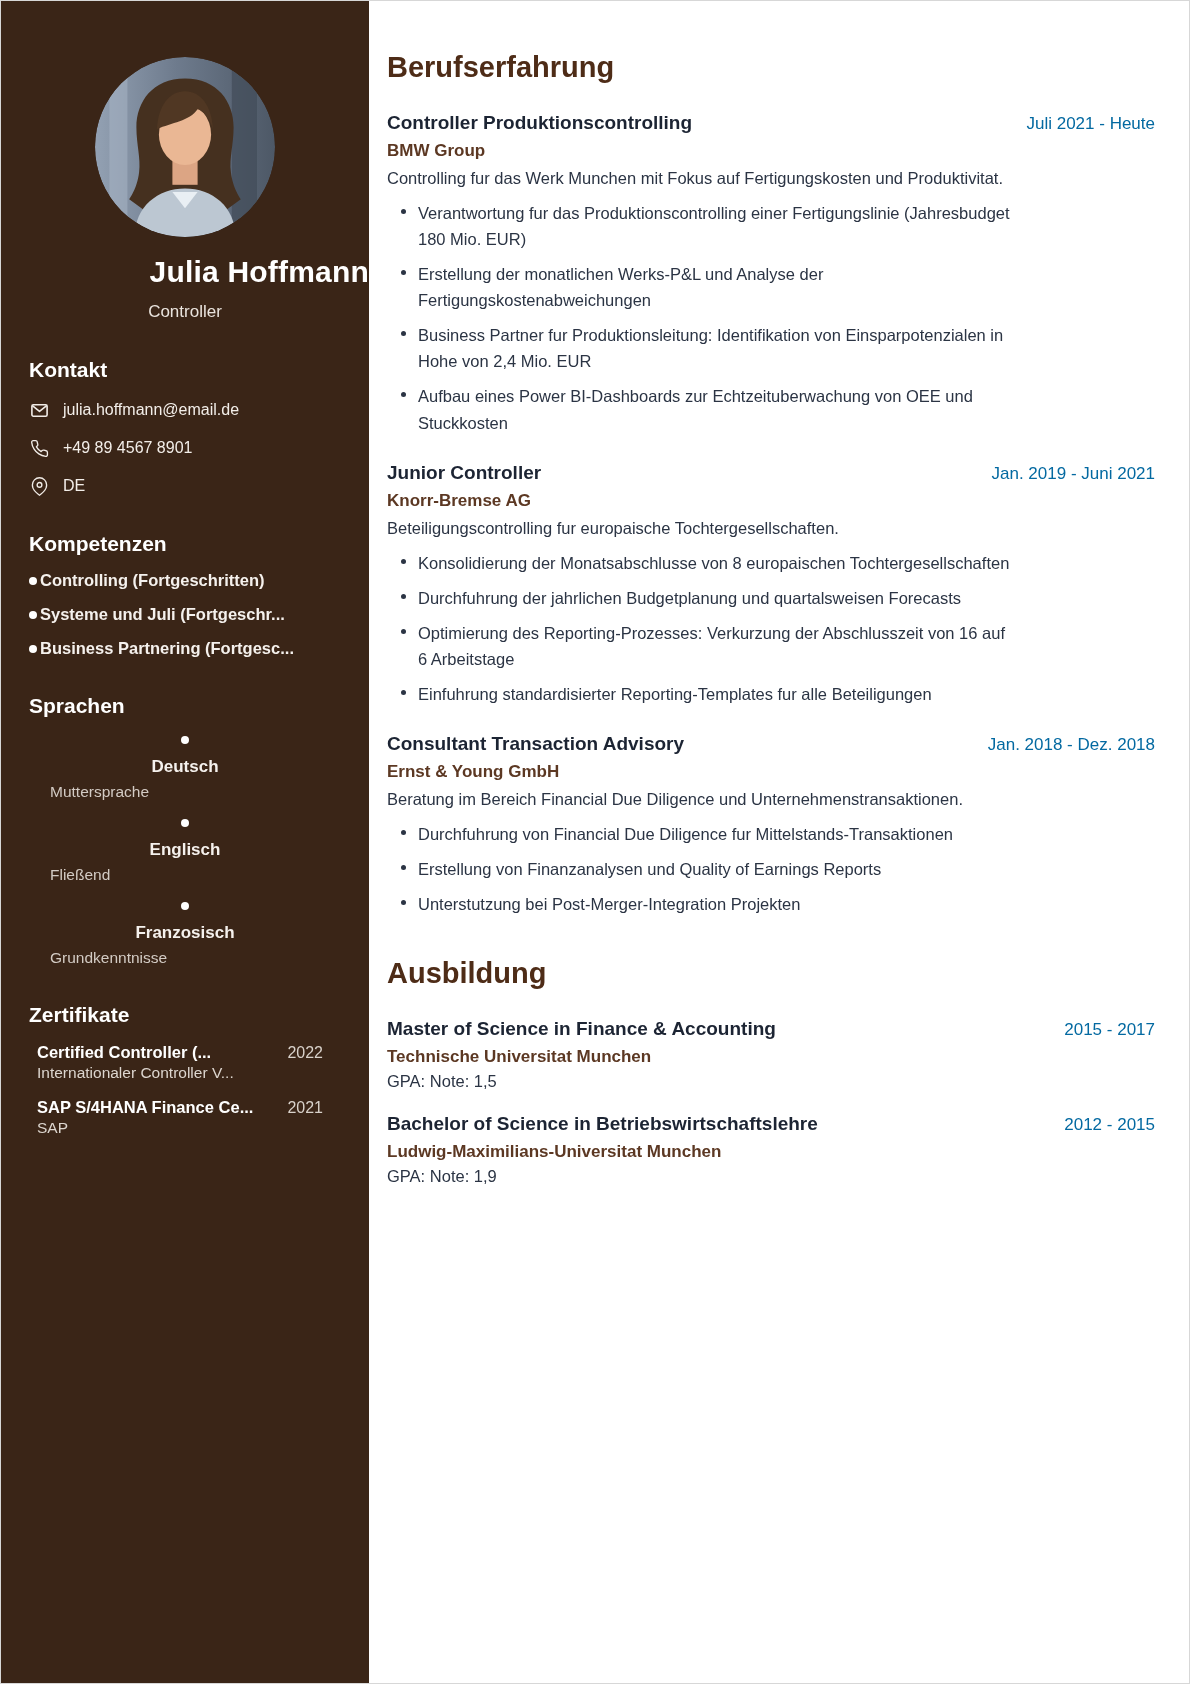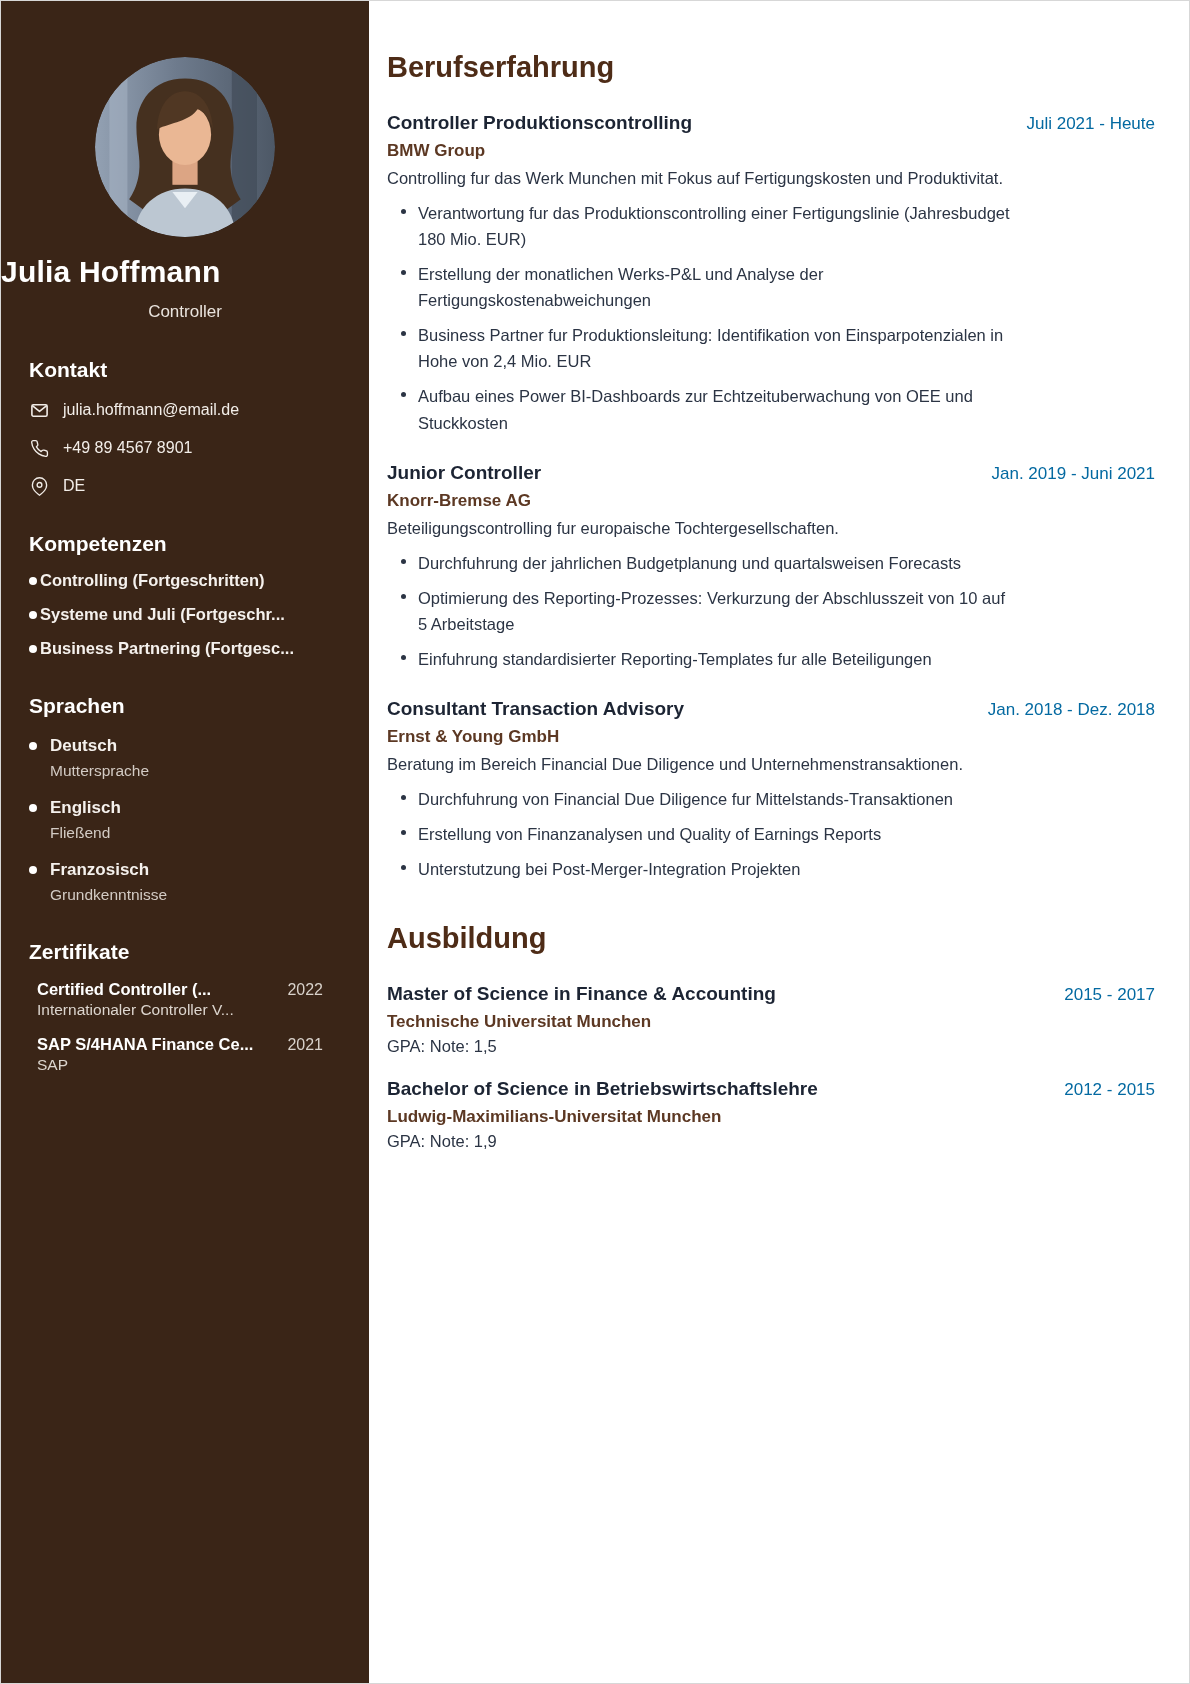--- a/index.html
+++ b/index.html
@@ -20,37 +20,37 @@
   
   .sidebar {
     width: 368px; flex-shrink: 0;
     background: #3A2517;
     color: #ffffff;
     padding: 56px 0 40px 0;
   }
   .photo { display: flex; justify-content: center; }
   .photo svg { width: 180px; height: 180px; border-radius: 50%; display: block; }
   .name {
-    text-align: left; font-size: 30px; font-weight: 700;
+    text-align: right; font-size: 30px; font-weight: 700;
     margin-top: 18px; color: #ffffff; letter-spacing: 0.2px;
   }
   .role { text-align: center; font-size: 17px; margin-top: 13px; color: #EAE4DE; }
 
   .s-sec { padding: 0 28px; margin-top: 36px; }
   .s-sec h2 { font-size: 21px; font-weight: 700; color: #ffffff; margin-bottom: 8px; }
 
   .c-row { display: flex; align-items: center; gap: 14px; margin-top: 18px; font-size: 16px; color: #F3EEE9; }
   .c-ic { width: 20px; height: 20px; display: inline-flex; align-items: center; justify-content: center; flex-shrink: 0; }
   .c-ic svg { width: 19px; height: 19px; stroke: #F1ECE7; fill: none; stroke-width: 1.7; stroke-linecap: round; stroke-linejoin: round; }
 
   .skill { display: flex; align-items: center; gap: 3px; margin-top: 15px; font-size: 16.5px; font-weight: 700; color: #F5F1ED; white-space: nowrap; overflow: hidden; text-align: center; }
   .dot { width: 8px; height: 8px; border-radius: 50%; background: #ffffff; flex-shrink: 0; }
 
   .lang { margin-top: 18px; }
-  .lang-name { display: flex; align-items: center; gap: 13px; font-size: 17px; font-weight: 700; color: #F5F1ED; }
+  .lang-name { display: flex; align-items: center; gap: 13px; font-size: 17px; font-weight: 700; color: #F5F1ED; flex-direction: column; }
   .lang-level { margin-left: 21px; margin-top: 6px; font-size: 15.5px; color: #D3CBC4; }
 
   .cert { margin-top: 16px; padding: 0 18px; }
   .s-sec.certs { padding: 0 28px 0 18px; }
   .s-sec.certs h2 { padding-left: 10px; }
   .cert-row { display: flex; justify-content: space-between; align-items: baseline; }
   .cert-name { font-size: 16.5px; font-weight: 700; color: #ffffff; white-space: nowrap; overflow: hidden; flex: 1; }
   .cert-year { font-size: 16px; color: #D9D2CB; margin-left: 10px; flex-shrink: 0; }
   .cert-issuer { font-size: 15.5px; color: #DDD6CF; margin-top: 2px; white-space: nowrap; overflow: hidden; }
 
@@ -229,22 +229,23 @@
     </article>
 
     <article class="job">
       <div class="head-row">
         <h3 class="job-title">Junior Controller</h3>
         <span class="dates">Jan. 2019 - Juni 2021</span>
       </div>
       <div class="company">Knorr-Bremse AG</div>
       <p class="desc">Beteiligungscontrolling fur europaische Tochtergesellschaften.</p>
       <ul class="bullets">
+        <li>Konsolidierung der Monatsabschlusse von 8 europaischen Tochtergesellschaften</li>
         <li>Durchfuhrung der jahrlichen Budgetplanung und quartalsweisen Forecasts</li>
-        <li>Optimierung des Reporting-Prozesses: Verkurzung der Abschlusszeit von 10 auf 5 Arbeitstage</li>
+        <li>Optimierung des Reporting-Prozesses: Verkurzung der Abschlusszeit von 16 auf 6 Arbeitstage</li>
         <li>Einfuhrung standardisierter Reporting-Templates fur alle Beteiligungen</li>
       </ul>
     </article>
 
     <article class="job">
       <div class="head-row">
         <h3 class="job-title">Consultant Transaction Advisory</h3>
         <span class="dates">Jan. 2018 - Dez. 2018</span>
       </div>
       <div class="company">Ernst &amp; Young GmbH</div>

